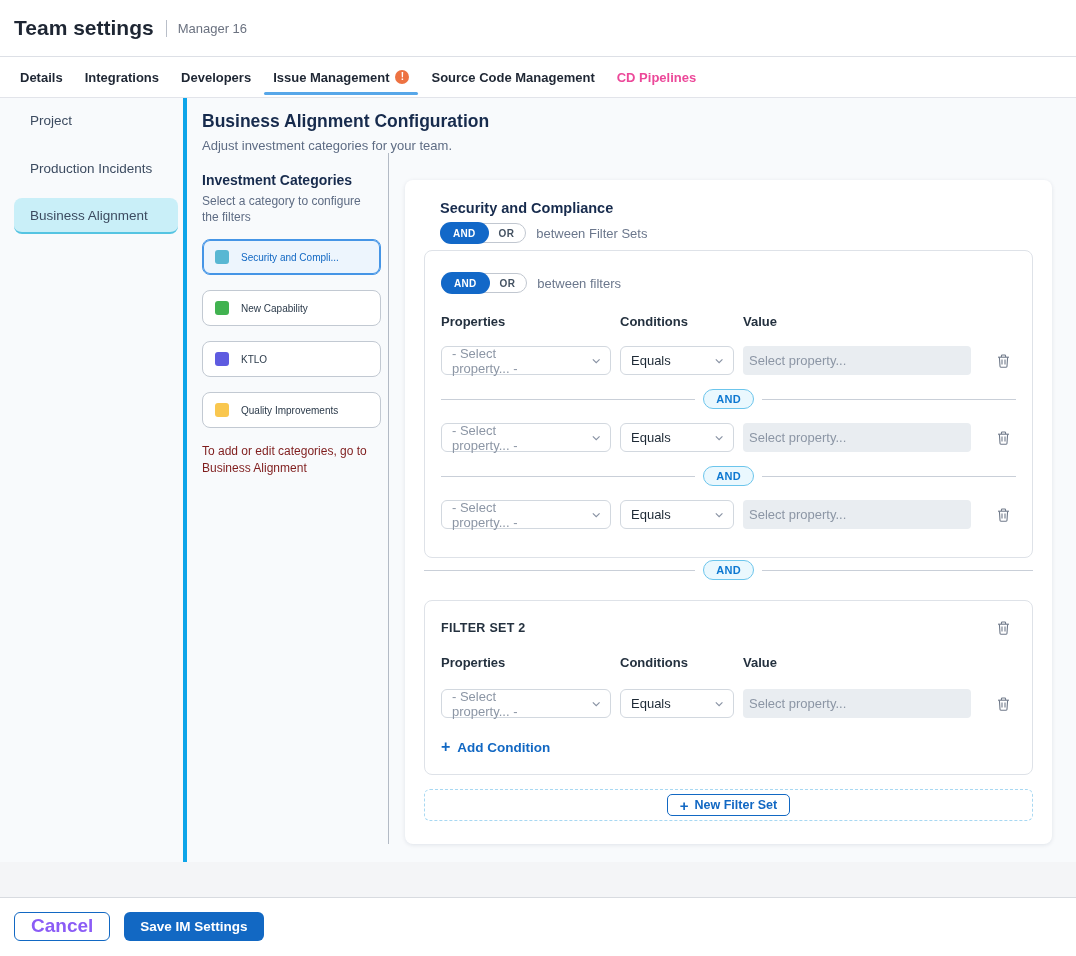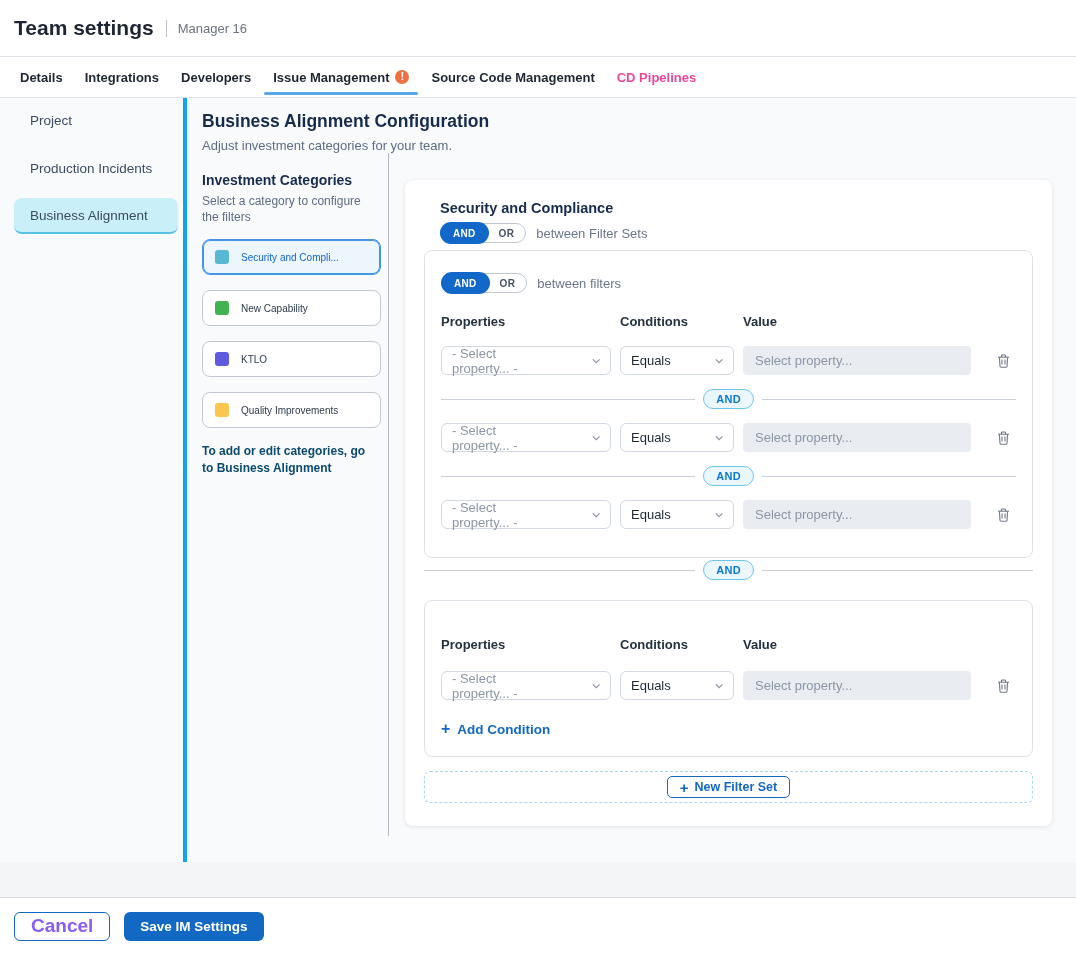--- a/index.html
+++ b/index.html
@@ -28,38 +28,38 @@
   .main-title { font-size:17.5px; font-weight:bold; color:#172B4D; margin-bottom:6px; }
   .main-sub { font-size:13px; color:#5E6C84; }
   .columns { display:flex; margin-top:0; }
   
   .cats { width:187px; flex:none; border-right:1px solid #B3BAC5; padding:19px 8px 0 0; min-height:683px; }
   .cats-title { font-size:14px; font-weight:bold; color:#172B4D; margin-bottom:5px; }
   .cats-hint { font-size:12px; color:#5E6C84; line-height:1.35; width:170px; margin-bottom:14px; }
   .cat-btn { display:flex; align-items:center; gap:12px; width:179px; height:36px; border:1px solid #C2C9D2; border-radius:8px; background:#fff; padding:0 12px; font-size:10px; color:#2B3A4A; margin-bottom:15px; cursor:pointer; font-family:Liberation Sans, sans-serif; white-space:nowrap; overflow:hidden; }
   .cat-btn.selected { border-color:#4595E6; box-shadow:inset 0 0 0 1px #4595E6; background:#EDF5FD; color:#1268C3; }
   .cat-square { width:14px; height:14px; border-radius:3px; flex:none; }
-  .cats-note { font-size:12px; color:#0c4a6e; line-height:1.4; width:170px; margin-top:2px;font-weight:bold; }
+  .cats-note { font-size:12px; color:#7f1d1d; line-height:1.4; width:170px; margin-top:2px; }
   
   .panel-wrap { flex:1; padding:27px 24px 0 16px; min-width:0; }
   .panel { background:#fff; border-radius:8px; box-shadow:0 1px 4px rgba(9,30,66,.10); padding:20px 19px 23px; }
   .panel-title { font-size:14.5px; font-weight:bold; color:#172B4D; margin-left:16px; }
   .toggle-row { display:flex; align-items:center; gap:10px; margin:7px 0 0 16px; }
   .toggle { display:inline-flex; align-items:center; height:20px; border:1px solid #C1C7D0; border-radius:11px; background:#fff; cursor:pointer; }
   .toggle .on { height:22px; margin:-1px; padding:0 13px; border-radius:11px; background:#1268C8; color:#fff; font-size:10px; font-weight:bold; display:inline-flex; align-items:center; letter-spacing:.3px; }
   .toggle .off { padding:0 11px; font-size:10px; font-weight:bold; color:#445262; letter-spacing:.3px; }
   .muted { font-size:13px; color:#6B778C; }
   .filtercard { border:1px solid #DEE2E8; border-radius:8px; margin-top:7px; padding:22px 16px 28px; background:#fff; }
   .filtercard .toggle-row { margin:0; }
   .cols-head { display:grid; grid-template-columns:170px 114px 228px 1fr; gap:9px; margin-top:21px; font-size:13px; font-weight:bold; color:#24313F; }
   .frow { display:grid; grid-template-columns:170px 114px 228px 1fr; gap:9px; align-items:center; margin-top:17px; }
   .select { height:29px; border:1px solid #D2D8DF; border-radius:6px; background:#fff; display:flex; align-items:center; justify-content:space-between; padding:0 10px; font-size:13px; cursor:pointer;gap:44px; }
   .select .ph { color:#8C96A5; }
   .select .val { color:#1E2A36; }
-  .vinput { height:29px; background:#E9EDF1; border:none; border-radius:4px; padding:0 12px; font-size:13px; font-family:inherit; color:#1E2A36; width:100%; }
+  .vinput { height:29px; background:#E9EDF1; border:none; border-radius:4px; padding:0 6px; font-size:13px; font-family:inherit; color:#1E2A36; width:100%; }
   .vinput::placeholder { color:#8C96A5; }
   .trash-btn { background:none; border:none; cursor:pointer; justify-self:end; padding:2px 6px; display:flex; align-items:center; }
   .connector { display:flex; align-items:center; margin:14px 0; }
   .connector.big { margin:2px 0 20px; }
   .connector .line { flex:1; height:1px; background:#C9CFD8; }
   .pill { padding:3px 12px; border:1px solid #6CC5EC; border-radius:12px; background:#EAF8FE; color:#0D78D1; font-size:11px; font-weight:bold; margin:0 8px; letter-spacing:.3px; }
   .fs2-head { display:flex; align-items:flex-start; justify-content:space-between; }
   .fs2-title { font-size:12.5px; font-weight:bold; color:#24313F; letter-spacing:.3px; padding-top:2px; }
   .filtercard.set2 { padding:18px 16px 18px; margin-top:0; }
   .filtercard.set2 .cols-head { margin-top:18px; }
@@ -265,20 +265,31 @@
               </div>
             </div>
 
             <div class="connector big">
               <span class="line"></span>
                 <span class="pill">AND</span>
                 <span class="line"></span>
             </div>
 
             <div class="filtercard set2">
+              <div class="fs2-head">
+                <span class="fs2-title">FILTER SET 2</span>
+                <button class="trash-btn">
+                  <svg width="13" height="14" viewBox="0 0 13 14" fill="none" stroke="#707A8A" stroke-width="1.1">
+                      <path d="M1 3.2h11"></path>
+                      <path d="M4.4 3V1.9c0-.5.4-.9.9-.9h2.4c.5 0 .9.4.9.9V3"></path>
+                      <path d="M2.4 3.4l.6 8.9c0 .5.4.9.9.9h5.2c.5 0 .9-.4.9-.9l.6-8.9"></path>
+                      <path d="M5 5.6v4.8M8 5.6v4.8"></path>
+                    </svg>
+                </button>
+              </div>
 
               <div class="cols-head">
                 <span>Properties</span>
                 <span>Conditions</span>
                 <span>Value</span>
                 <span></span>
               </div>
 
               <div class="frow">
                 <div class="select">

